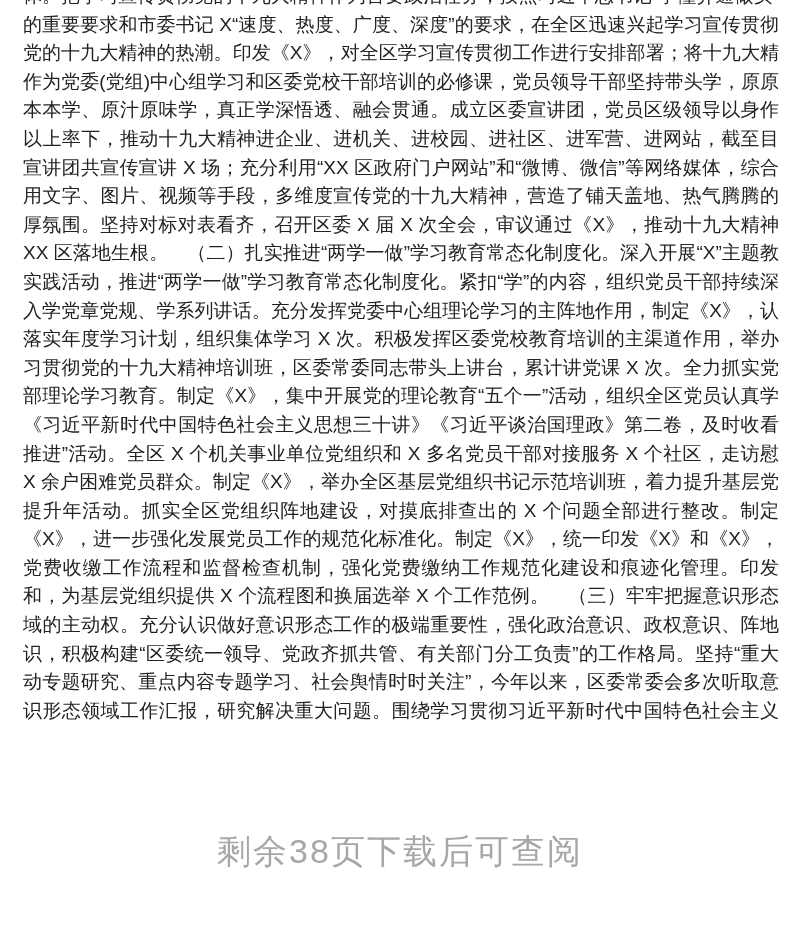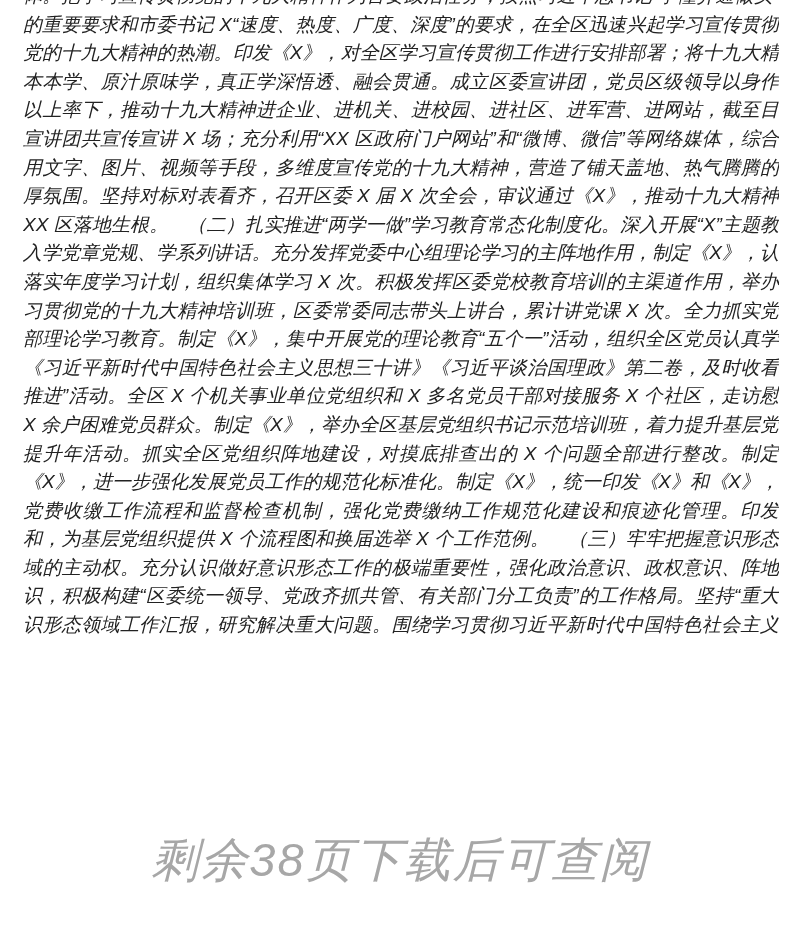--- a/index.html
+++ b/index.html
@@ -11,21 +11,20 @@
     width: 800px;
     height: 930px;
     overflow: hidden;
     position: relative;
     font-family: "Liberation Sans", "DejaVu Sans", sans-serif;
   }
   .page {
     position: absolute;
     inset: 0;
     background: #ffffff;
-    font-style: italic;
   }
   .doc-text {
     position: absolute;
     left: 23px;
     width: 756px;
     top: -18px;
     color: #222222;
     font-size: 19px;
     line-height: 28.6px;
     letter-spacing: 0px;
@@ -40,53 +39,56 @@
   }
   .preview-footer {
     position: absolute;
     top: 829px;
     left: 0;
     width: 100%;
     display: flex;
     justify-content: center;
     align-items: baseline;
     color: #a7a7a7;
-    font-size: 47px;
+    font-size: 34px;
     font-weight: 400;
     letter-spacing: 2px;
   }
 </style>
 </head>
 <body>
 
 <div class="page">
 
   <div class="doc-text">
       <div class="text-line">体。把学习宣传贯彻党的十九大精神作为首要政治任务，按照习近平总书记“学懂弄通做实”</div>
       <div class="text-line">的重要要求和市委书记 X“速度、热度、广度、深度”的要求，在全区迅速兴起学习宣传贯彻</div>
       <div class="text-line">党的十九大精神的热潮。印发《X》，对全区学习宣传贯彻工作进行安排部署；将十九大精神</div>
+      <div class="text-line">作为党委(党组)中心组学习和区委党校干部培训的必修课，党员领导干部坚持带头学，原原</div>
       <div class="text-line">本本学、原汁原味学，真正学深悟透、融会贯通。成立区委宣讲团，党员区级领导以身作则、</div>
       <div class="text-line">以上率下，推动十九大精神进企业、进机关、进校园、进社区、进军营、进网站，截至目前，</div>
       <div class="text-line">宣讲团共宣传宣讲 X 场；充分利用“XX 区政府门户网站”和“微博、微信”等网络媒体，综合运</div>
       <div class="text-line">用文字、图片、视频等手段，多维度宣传党的十九大精神，营造了铺天盖地、热气腾腾的浓</div>
       <div class="text-line">厚氛围。坚持对标对表看齐，召开区委 X 届 X 次全会，审议通过《X》，推动十九大精神在</div>
       <div class="text-line">XX 区落地生根。　（二）扎实推进“两学一做”学习教育常态化制度化。深入开展“X”主题教育</div>
+      <div class="text-line">实践活动，推进“两学一做”学习教育常态化制度化。紧扣“学”的内容，组织党员干部持续深</div>
       <div class="text-line">入学党章党规、学系列讲话。充分发挥党委中心组理论学习的主阵地作用，制定《X》，认真</div>
       <div class="text-line">落实年度学习计划，组织集体学习 X 次。积极发挥区委党校教育培训的主渠道作用，举办学</div>
       <div class="text-line">习贯彻党的十九大精神培训班，区委常委同志带头上讲台，累计讲党课 X 次。全力抓实党支</div>
       <div class="text-line">部理论学习教育。制定《X》，集中开展党的理论教育“五个一”活动，组织全区党员认真学习</div>
       <div class="text-line">《习近平新时代中国特色社会主义思想三十讲》《习近平谈治国理政》第二卷，及时收看《X》</div>
       <div class="text-line">推进”活动。全区 X 个机关事业单位党组织和 X 多名党员干部对接服务 X 个社区，走访慰问</div>
       <div class="text-line">X 余户困难党员群众。制定《X》，举办全区基层党组织书记示范培训班，着力提升基层党组</div>
       <div class="text-line">提升年活动。抓实全区党组织阵地建设，对摸底排查出的 X 个问题全部进行整改。制定《X》</div>
       <div class="text-line">《X》，进一步强化发展党员工作的规范化标准化。制定《X》，统一印发《X》和《X》，健全</div>
       <div class="text-line">党费收缴工作流程和监督检查机制，强化党费缴纳工作规范化建设和痕迹化管理。印发《X》</div>
       <div class="text-line">和，为基层党组织提供 X 个流程图和换届选举 X 个工作范例。　（三）牢牢把握意识形态领</div>
       <div class="text-line">域的主动权。充分认识做好意识形态工作的极端重要性，强化政治意识、政权意识、阵地意</div>
       <div class="text-line">识，积极构建“区委统一领导、党政齐抓共管、有关部门分工负责”的工作格局。坚持“重大活</div>
+      <div class="text-line">动专题研究、重点内容专题学习、社会舆情时时关注”，今年以来，区委常委会多次听取意</div>
       <div class="text-line">识形态领域工作汇报，研究解决重大问题。围绕学习贯彻习近平新时代中国特色社会主义思</div>
     </div>
 
   <div class="preview-footer">
     <span>剩余38页</span>
     <span>下载后可查阅</span>
   </div>
 
 </div>
 

